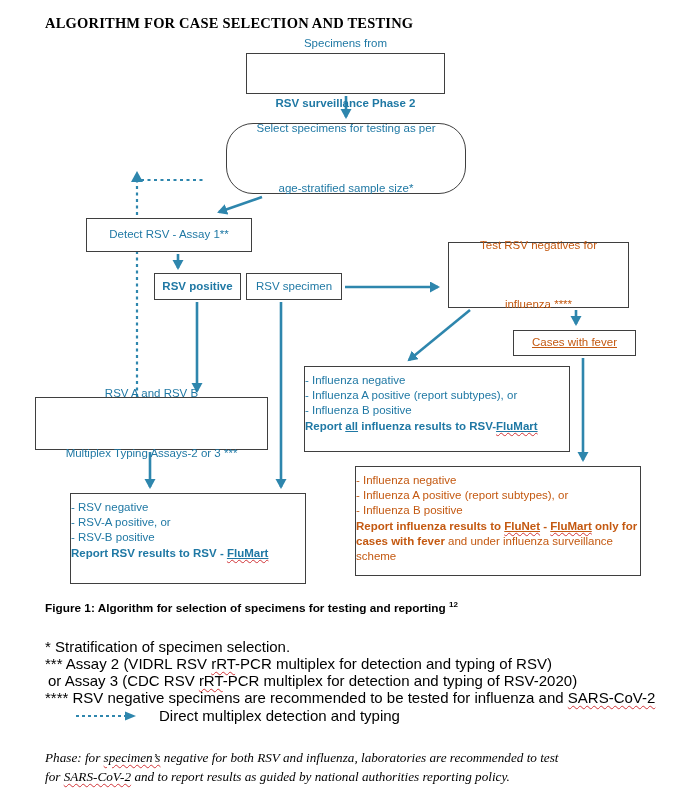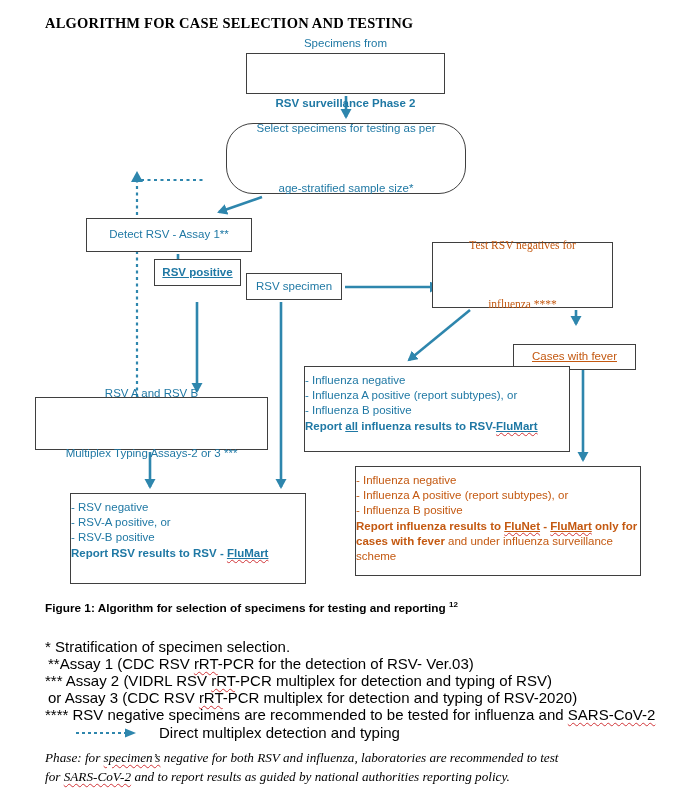--- a/index.html
+++ b/index.html
@@ -74,34 +74,34 @@
 
   <div class="box teal center" style="left:226px; top:123px; width:240px; height:71px;border-radius:27px;">
     <div>Select specimens for testing as per</div>
     <div>age-stratified sample size*</div>
   </div>
 
   <div class="box teal center" style="left:86px; top:218px; width:166px; height:34px;">
     <div>Detect RSV - Assay 1**</div>
   </div>
 
-  <div class="box teal center b" style="left:154px; top:259px; width:87px; height:27px;text-decoration:underline;">
+  <div class="box teal center b" style="left:154px; top:273px; width:87px; height:27px;">
     <div>RSV positive</div>
   </div>
 
   <div class="box teal center" style="left:246px; top:273px; width:96px; height:27px;">
     <div>RSV specimen</div>
   </div>
 
-  <div class="box orange center" style="left:432px; top:242px; width:181px; height:66px;font-family:Liberation Serif, serif;">
+  <div class="box orange center" style="left:448px; top:242px; width:181px; height:66px;">
     <div>Test RSV negatives for</div>
     <div>influenza ****</div>
   </div>
 
-  <div class="box orange center" style="left:513px; top:344px; width:123px; height:26px;">
+  <div class="box orange center" style="left:513px; top:330px; width:123px; height:26px;">
     <div class="u">Cases with fever</div>
   </div>
 
   <div class="box teal pad" style="left:304px; top:366px; width:266px; height:86px;">
     <div>- Influenza negative</div>
     <div>- Influenza A positive (report subtypes), or</div>
     <div>- Influenza B positive</div>
     <div class="b"><span>Report </span><span class="u">all</span><span> influenza results to RSV-</span><span class="u"><span class="sq">FluMart</span></span></div>
   </div>
 
@@ -121,21 +121,20 @@
     <div>- Influenza negative</div>
     <div>- Influenza A positive (report subtypes), or</div>
     <div>- Influenza B positive</div>
     <div class="b"><span>Report influenza results to </span><span class="u"><span class="sq">FluNet</span></span><span> - </span><span class="u"><span class="sq">FluMart</span></span><span> only for cases with fever</span><span class="r"> and under influenza surveillance scheme</span></div>
   </div>
 
   <div class="caption"><span>Figure 1: Algorithm for selection of specimens for testing and reporting</span> <sup>12</sup></div>
 
   <div class="fnotes">
     <div>* Stratification of specimen selection.</div>
-    <div class="ind"><span>**Assay 1 (CDC RSV </span><span class="sq">rRT</span><span>-PCR for the detection of RSV- Ver.03)</span></div>
     <div><span>*** Assay 2 (VIDRL RSV </span><span class="sq">rRT</span><span>-PCR multiplex for detection and typing of RSV)</span></div>
     <div class="ind"><span>or Assay 3 (CDC RSV </span><span class="sq">rRT</span><span>-PCR multiplex for detection and typing of RSV-2020)</span></div>
     <div><span>**** RSV negative specimens are recommended to be tested for influenza and </span><span class="sq">SARS-CoV-2</span></div>
     <div class="legend">
       <svg class="legend-arrow" width="62" height="12" viewBox="0 0 62 12">
         <line class="dash" x1="1" y1="6" x2="50" y2="6"></line>
         <polygon class="mk" points="50,1.5 61,6 50,10.5"></polygon>
       </svg>
       <span>Direct multiplex detection and typing</span>
     </div>

